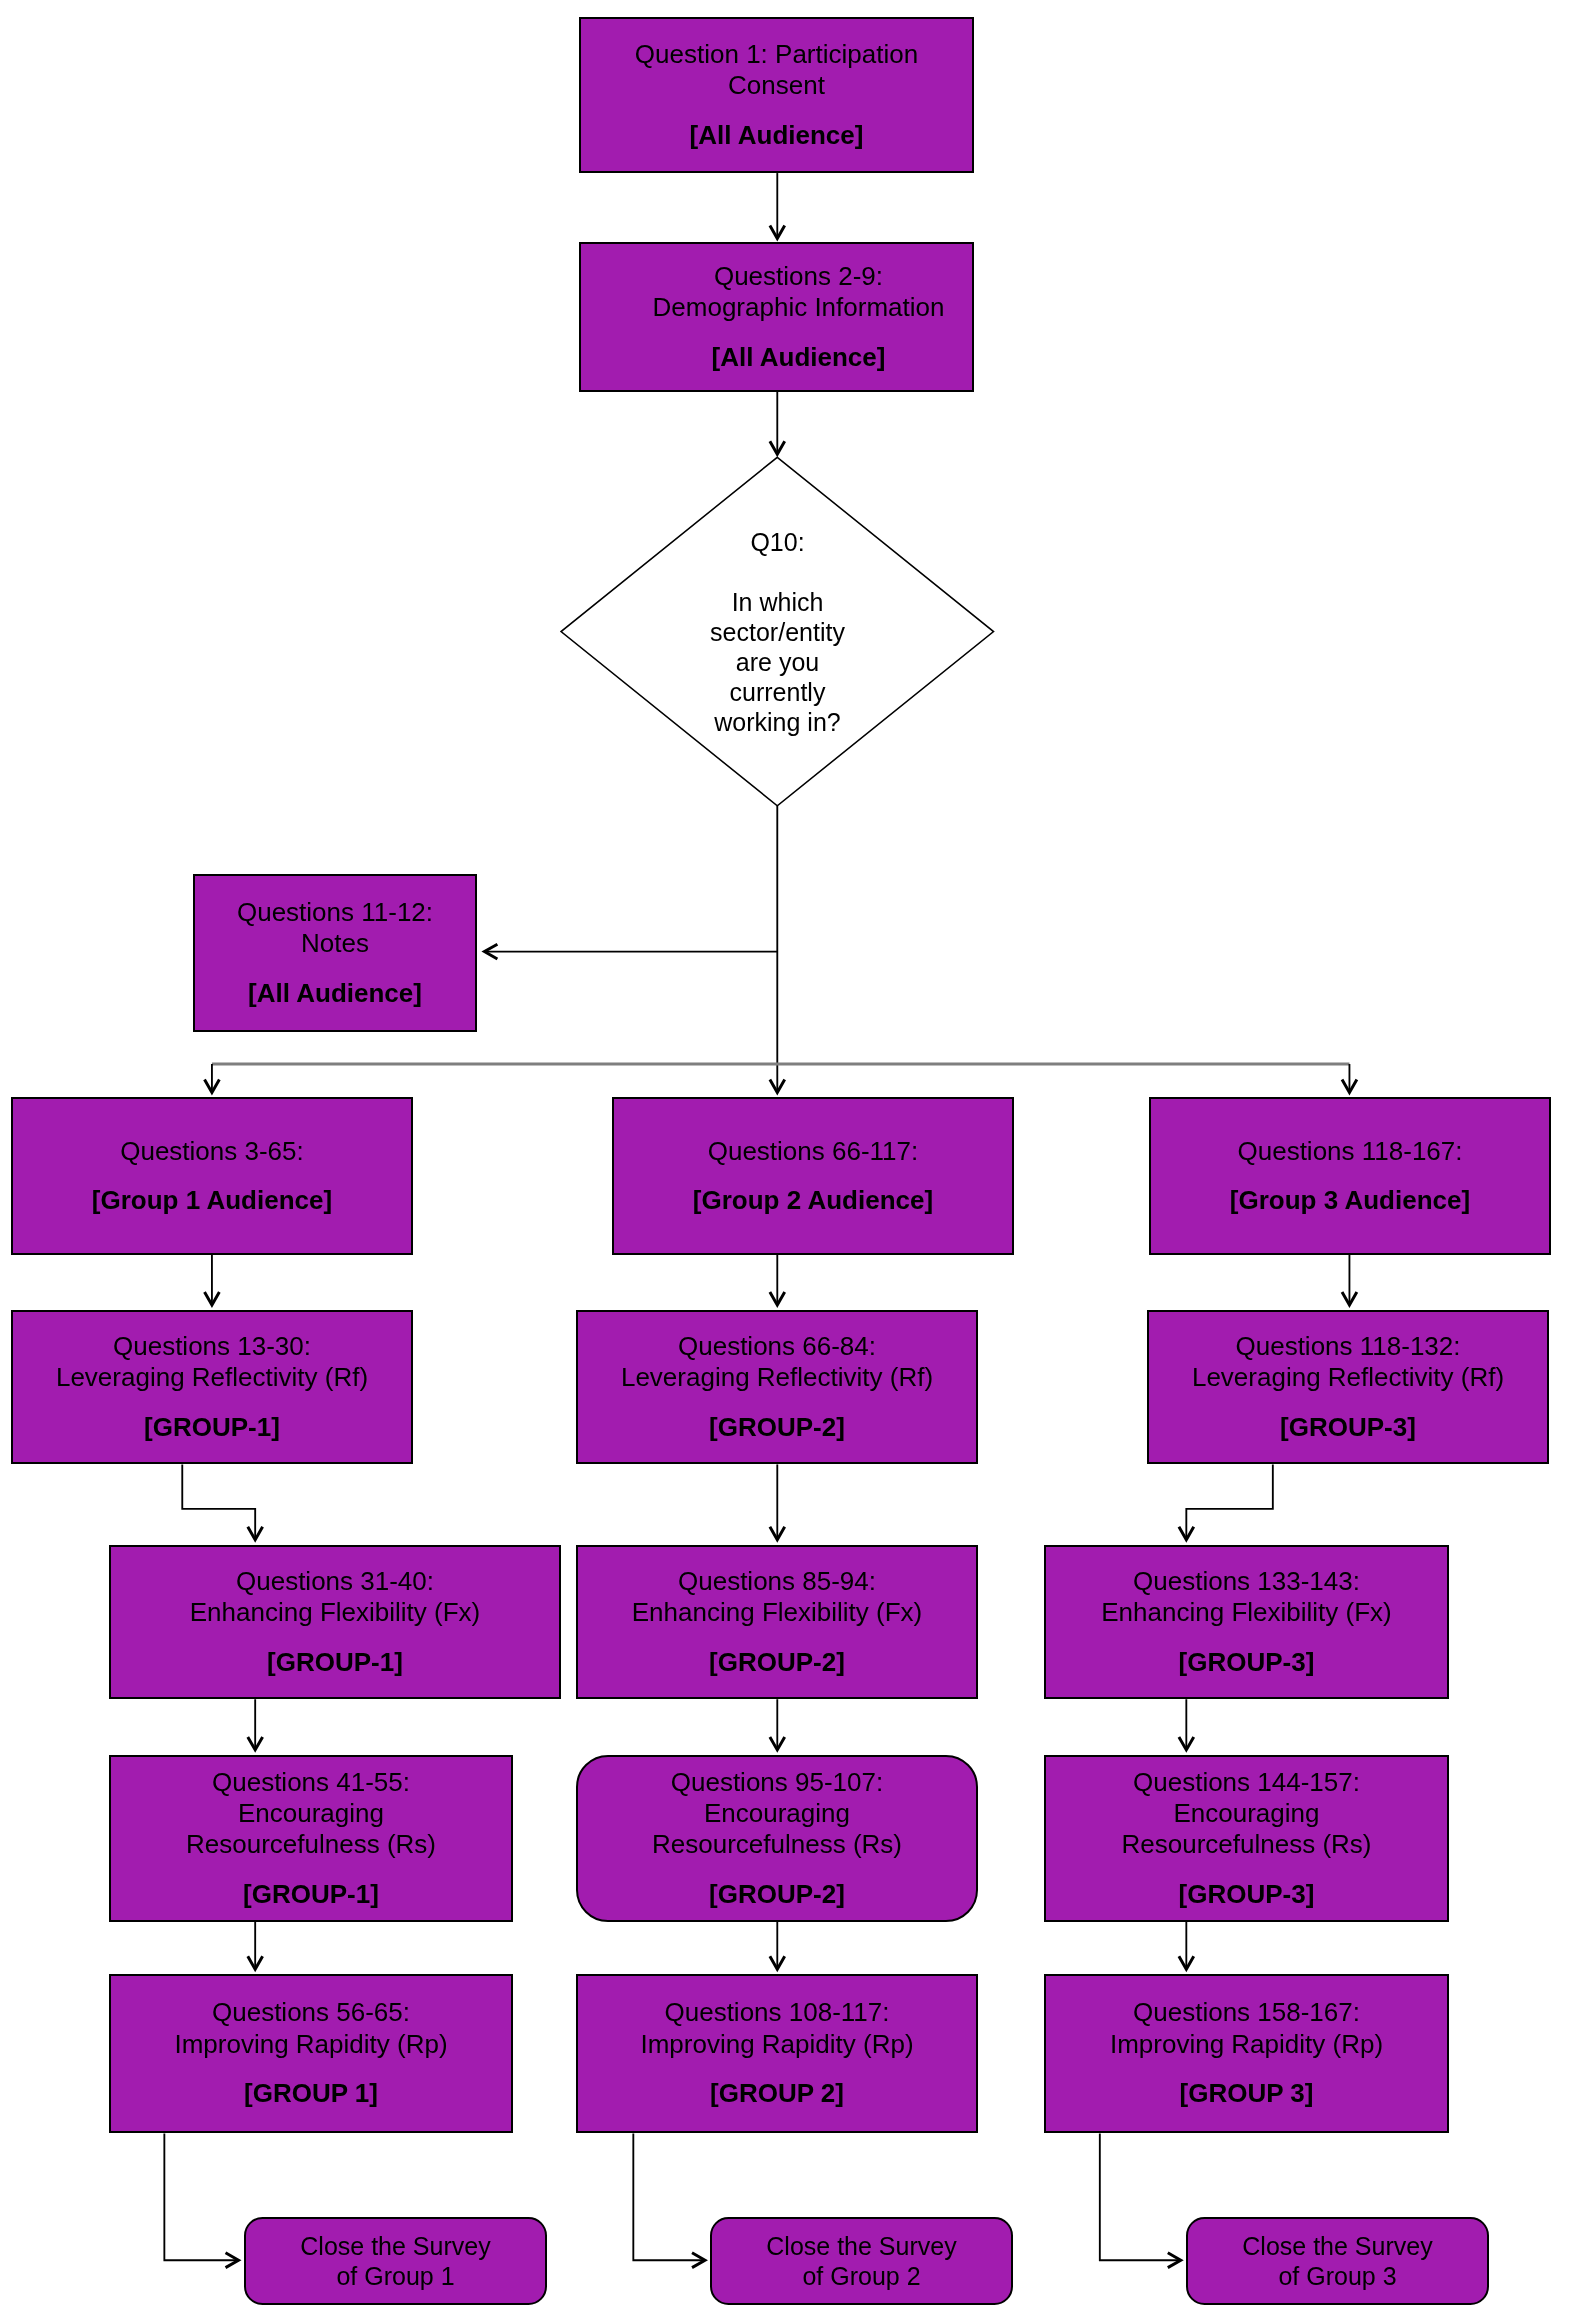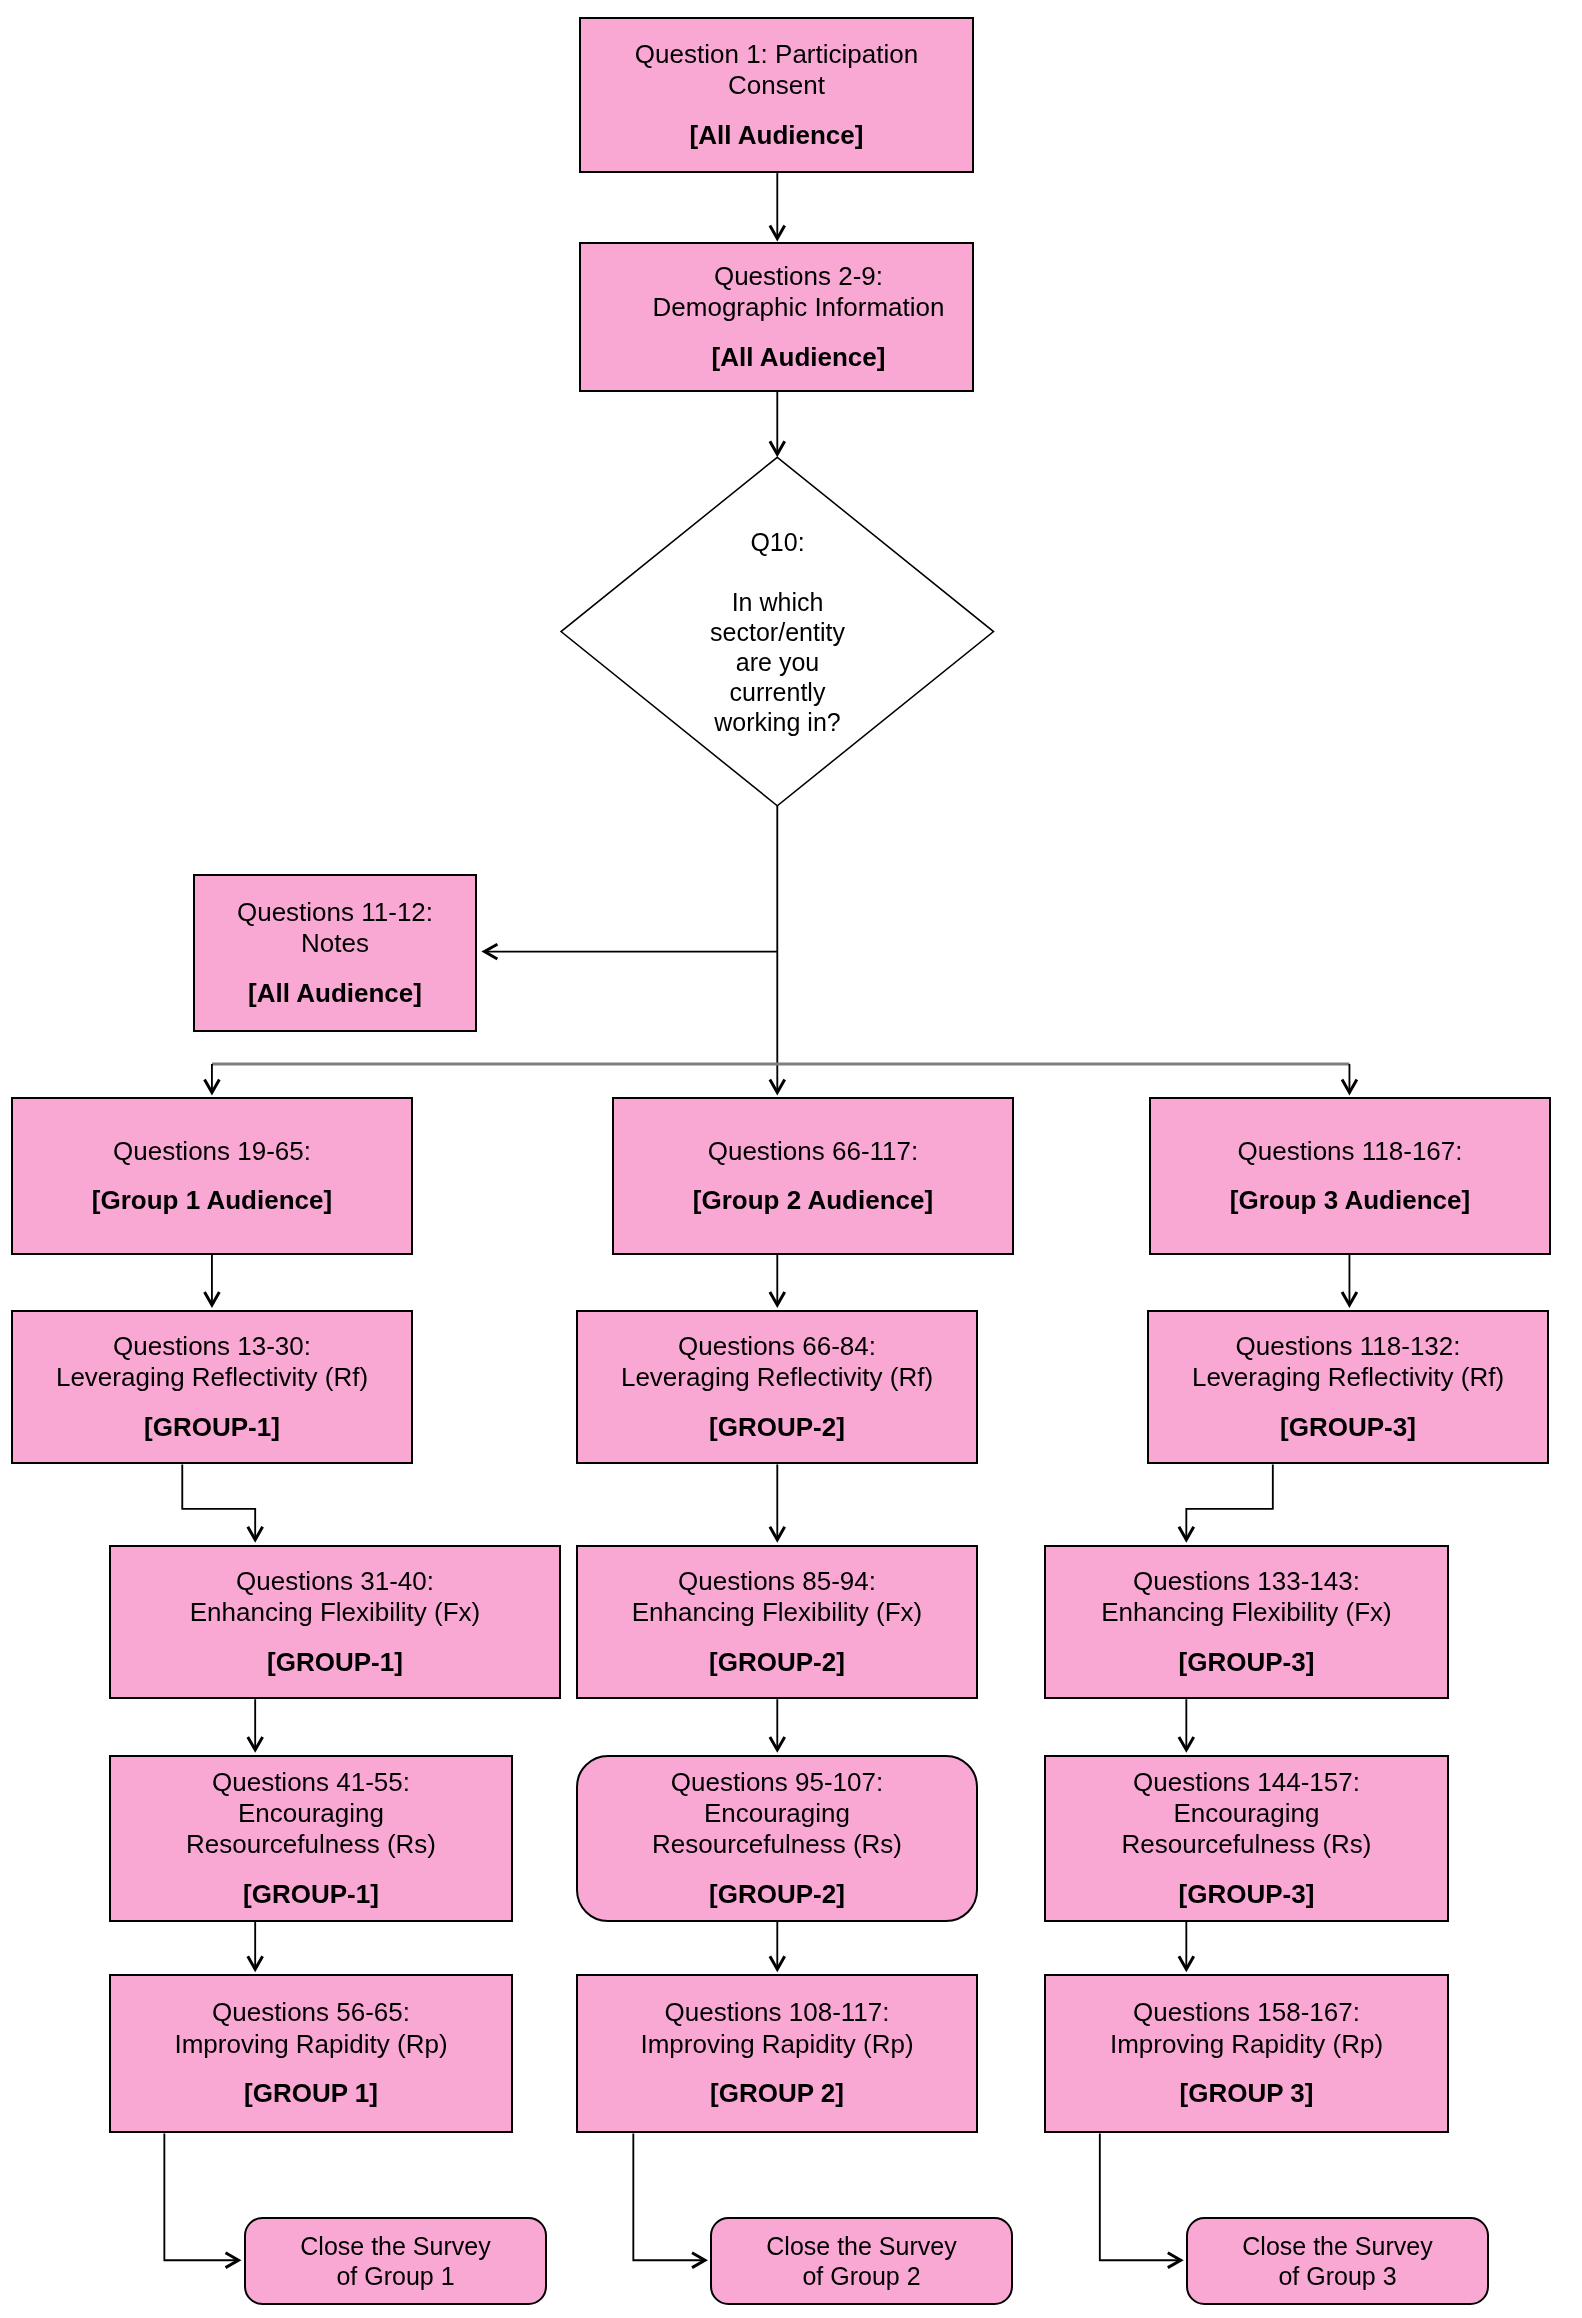--- a/index.html
+++ b/index.html
@@ -11,21 +11,21 @@
     color: #000000;
   }
   #connector-layer {
     position: absolute; left: 0; top: 0;
     width: 1583px; height: 2319px;
   }
   .node {
     position: absolute;
     box-sizing: border-box;
     border: 2.5px solid #000000;
-    background: #f9a8d4;
+    background: #a21caf;
     display: flex;
     flex-direction: column;
     align-items: center;
     justify-content: center;
     text-align: center;
     font-size: 26px;
     line-height: 1.2;
     white-space: pre-line;
   }
   .node .tag { font-weight: bold; margin-top: 18.5px; }
@@ -138,21 +138,21 @@
 working in?</span>
 </div>
 
 <div class="node n-notes">
   <span>Questions 11-12:
 Notes</span>
   <span class="tag">[All Audience]</span>
 </div>
 
 <div class="node n-g1-header">
-  <span>Questions 19-65:</span>
+  <span>Questions 3-65:</span>
   <span class="tag">[Group 1 Audience]</span>
 </div>
 <div class="node n-g1-s0">
   <span>Questions 13-30:
 Leveraging Reflectivity (Rf)</span>
   <span class="tag">[GROUP-1]</span>
 </div>
 <div class="node n-g1-s1">
   <span>Questions 31-40:
 Enhancing Flexibility (Fx)</span>

